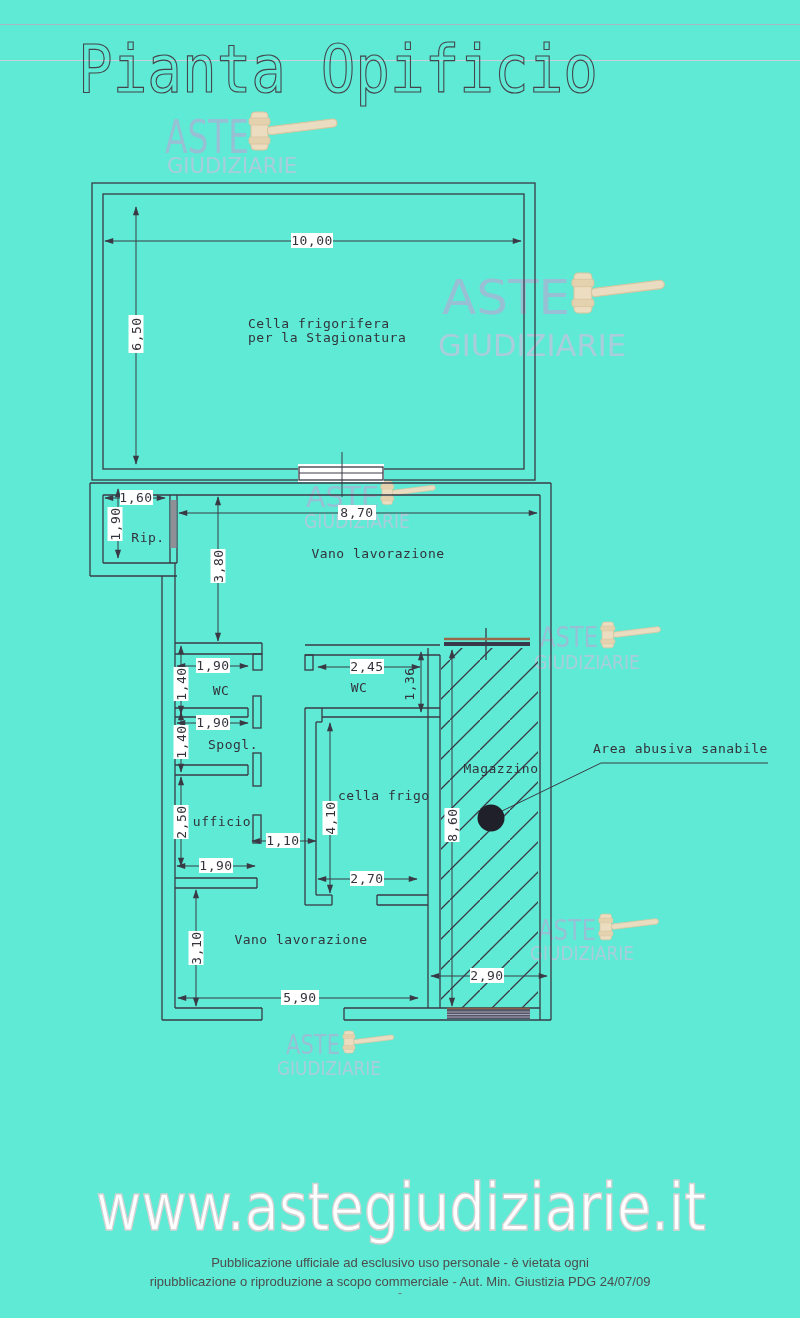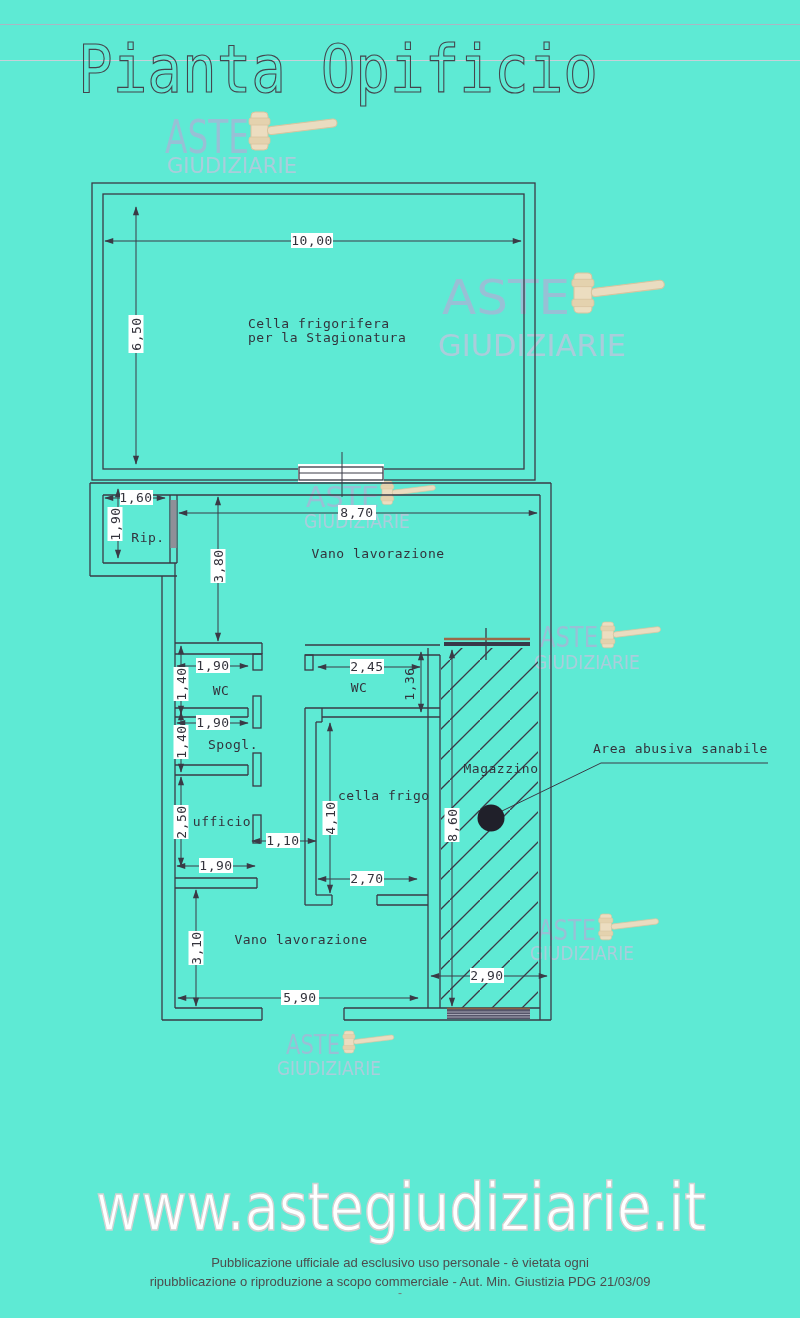--- a/index.html
+++ b/index.html
@@ -301,17 +301,17 @@
       <text class="cad" x="593" y="753">Area abusiva sanabile</text>
     </g>
   </svg>
 
   <svg class="abs" style="left:88px;top:1160px" width="640" height="95">
     <text x="8" y="70" font-family="DejaVu Sans, sans-serif" font-size="66" fill="#ffffff" stroke="#d2d2d2" stroke-width="1.6" textLength="610" lengthAdjust="spacingAndGlyphs">www.astegiudiziarie.it</text>
   </svg>
 
   <div class="footer">
     <div>Pubblicazione ufficiale ad esclusivo uso personale - è vietata ogni</div>
-    <div>ripubblicazione o riproduzione a scopo commerciale - Aut. Min. Giustizia PDG 21/03/09</div>
+    <div>ripubblicazione o riproduzione a scopo commerciale - Aut. Min. Giustizia PDG 24/07/09</div>
   </div>
   <div class="pagemark">-</div>
 
 </div>
 
 </body></html>

